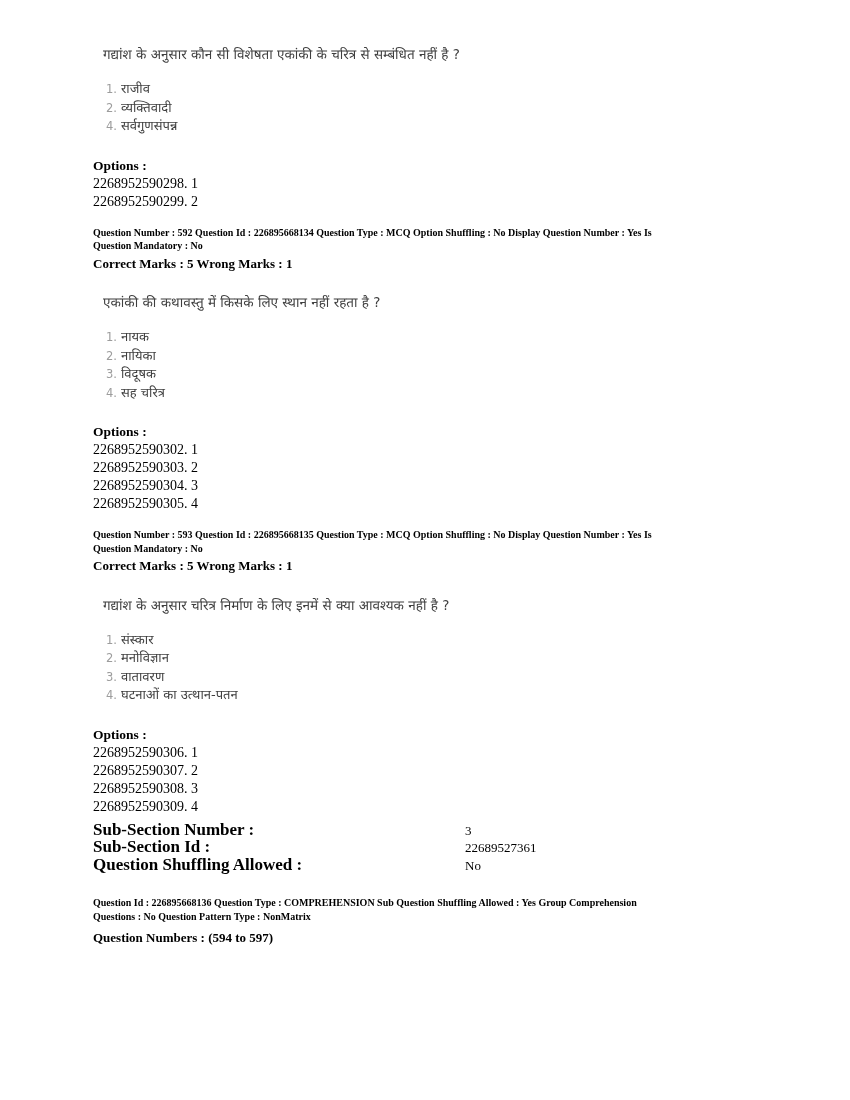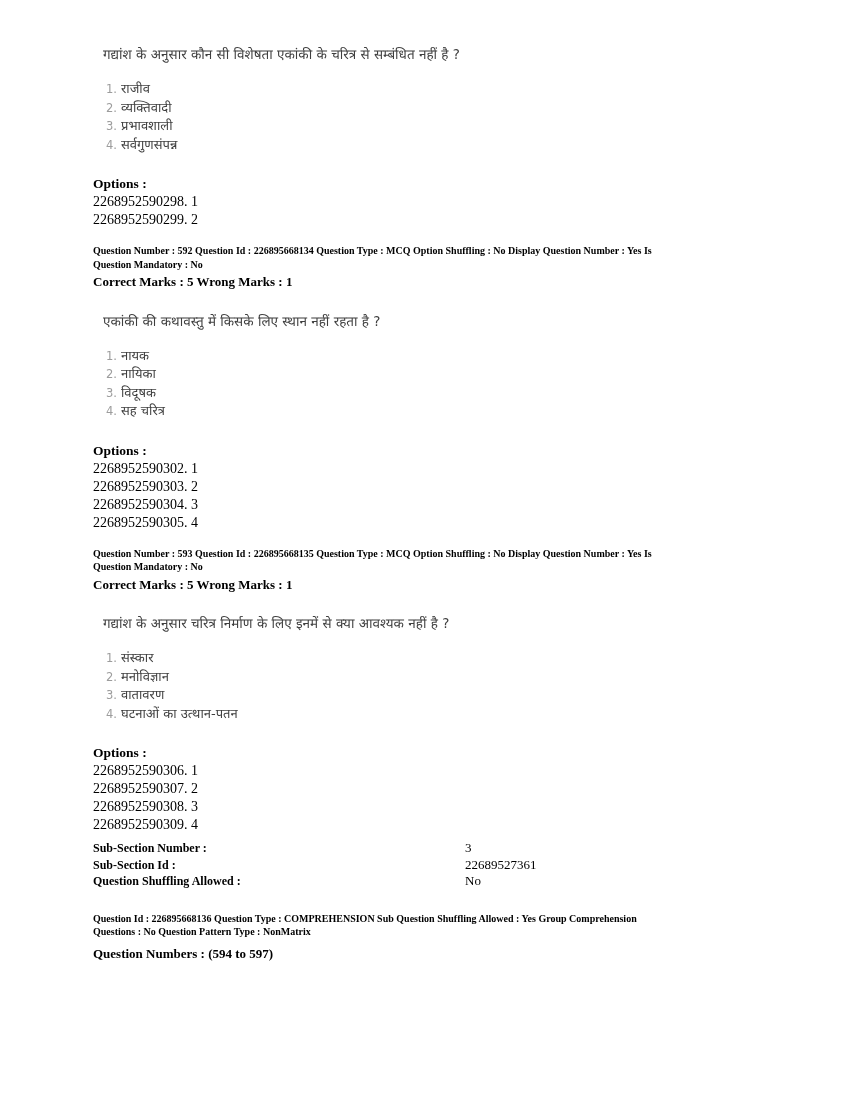--- a/index.html
+++ b/index.html
@@ -77,21 +77,21 @@
     margin-top: 6px;
   }
   .ss-row {
     display: flex;
     align-items: baseline;
     line-height: 16.5px;
   }
   .ss-label {
     width: 372px;
     font-weight: bold;
-    font-size: 12px;
+    font-size: 17px;
     flex: 0 0 372px;
   }
   .ss-value {
     font-size: 13px;
   }
   .comprehension {
     margin-top: 22px;
   }
   .comp-numbers {
     font-weight: bold;
@@ -103,21 +103,20 @@
 </head>
 <body>
 
 <div class="page">
 
   <section class="q-block">
     <p class="hindi q-text">गद्यांश के अनुसार कौन सी विशेषता एकांकी के चरित्र से सम्बंधित नहीं है ?</p>
     <div class="choices">
       <div class="choice"><span class="cnum">1.</span><span class="hindi">राजीव</span></div>
       <div class="choice"><span class="cnum">2.</span><span class="hindi">व्यक्तिवादी</span></div>
-      <div class="choice"><span class="cnum">3.</span><span class="hindi">प्रभावशाली</span></div>
       <div class="choice"><span class="cnum">4.</span><span class="hindi">सर्वगुणसंपन्न</span></div>
     </div>
     <p class="options-label">Options :</p>
     <div class="option-ids">
       <div class="oid">2268952590298. 1</div>
       <div class="oid">2268952590299. 2</div>
     </div>
   </section>
 
   <section class="meta-block">

